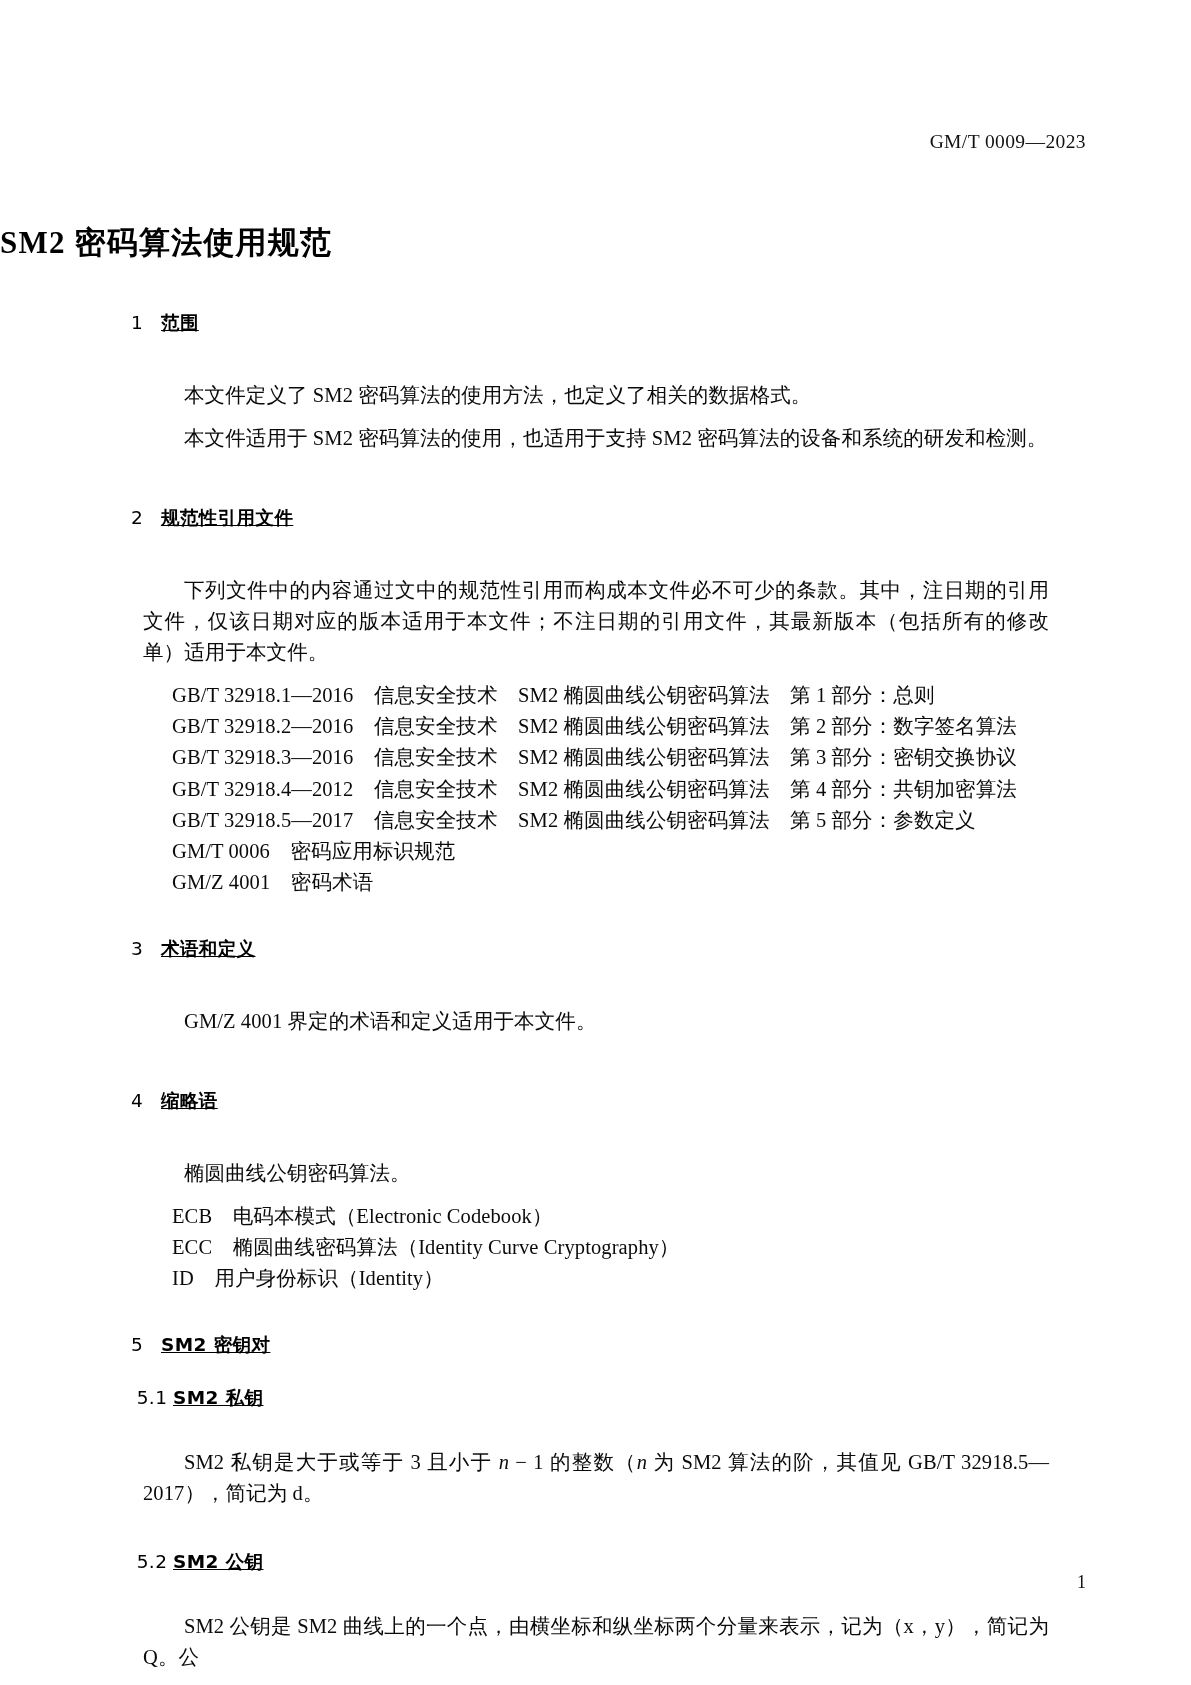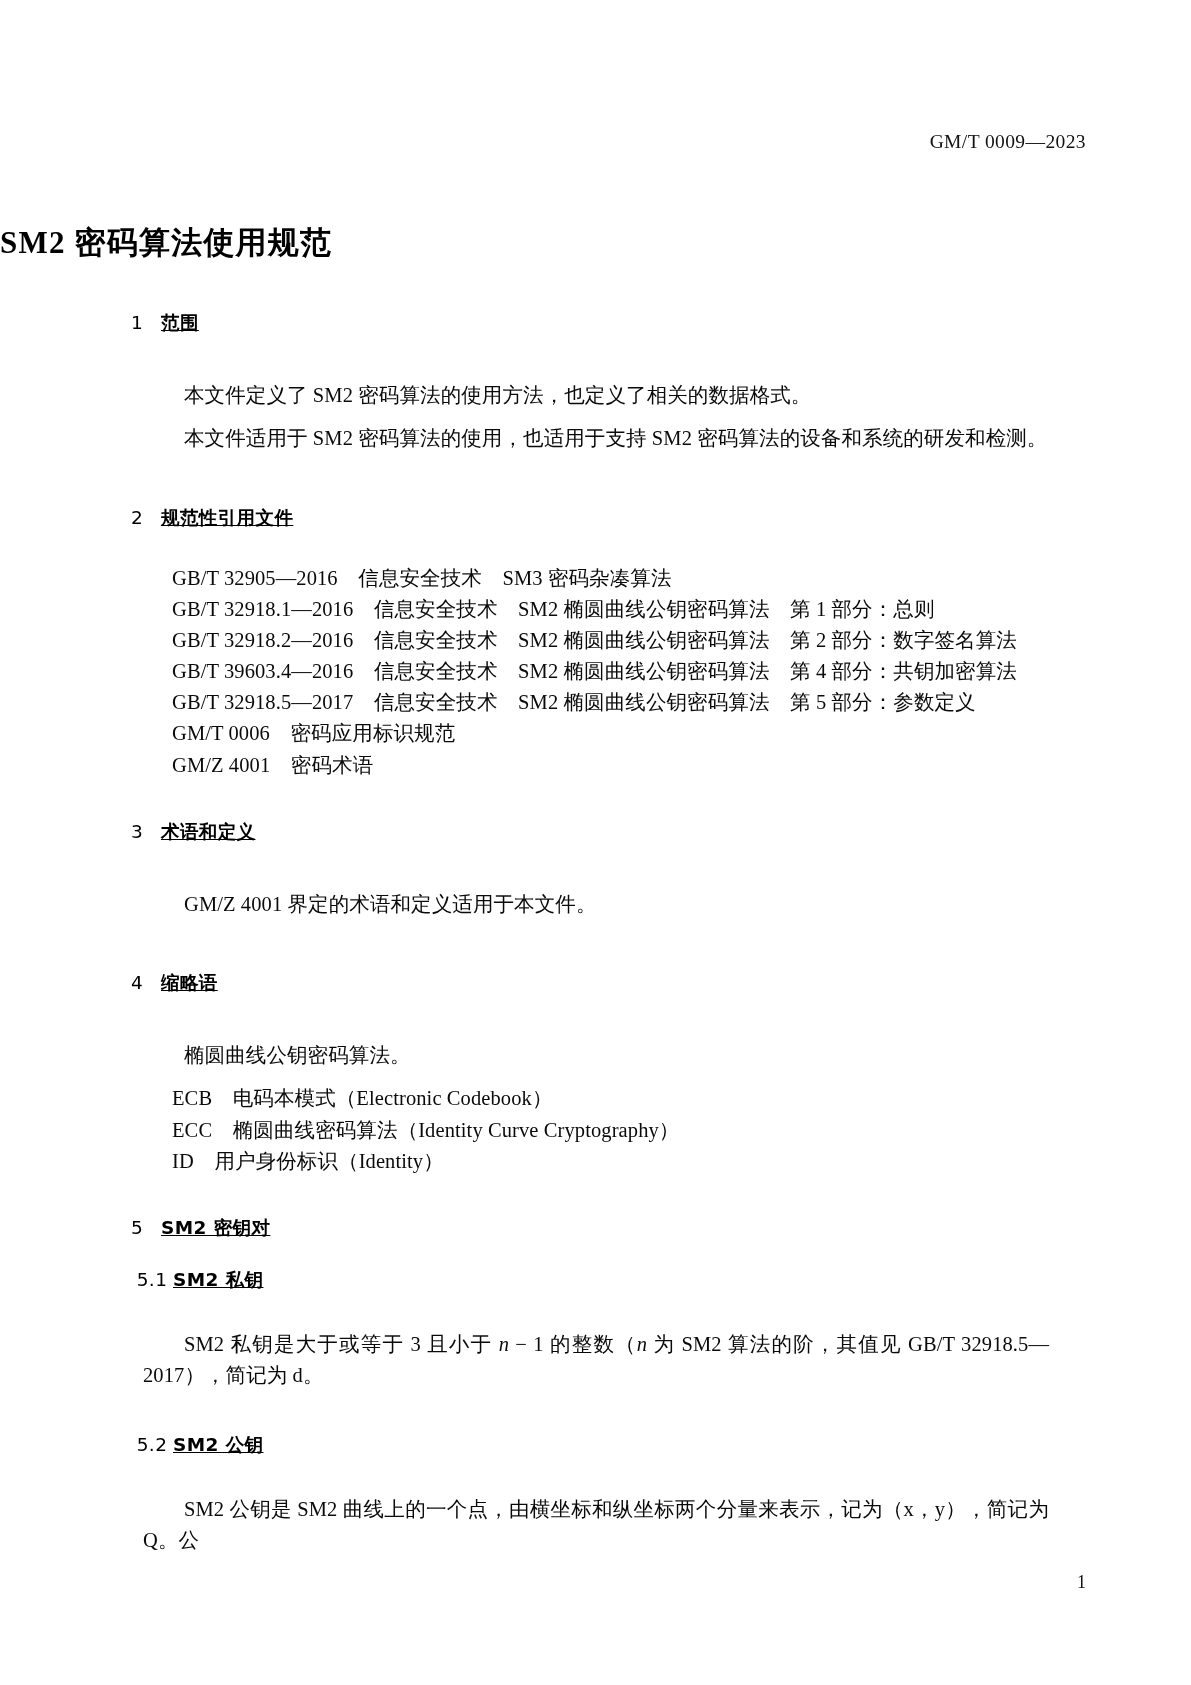--- a/index.html
+++ b/index.html
@@ -131,24 +131,25 @@
     <div class="sp-a"></div>
     <p class="para indent">本文件定义了 SM2 密码算法的使用方法，也定义了相关的数据格式。</p>
     <p class="para indent">本文件适用于 SM2 密码算法的使用，也适用于支持 SM2 密码算法的设备和系统的研发和检测。</p>
 
     <div class="sp-d"></div>
 
     <h2 class="clause">
       <span class="num">2</span><span>规范性引用文件</span>
     </h2>
     <div class="sp-a"></div>
-    <div class="ref-line">GB/T 32905—2016　信息安全技术　SM3 密码杂凑算法</div>
+    <p class="para indent">下列文件中的内容通过文中的规范性引用而构成本文件必不可少的条款。其中，注日期的引用文件，仅该日期对应的版本适用于本文件；不注日期的引用文件，其最新版本（包括所有的修改单）适用于本文件。</p>
     <div class="ref-line">GB/T 32918.1—2016　信息安全技术　SM2 椭圆曲线公钥密码算法　第 1 部分：总则</div>
     <div class="ref-line">GB/T 32918.2—2016　信息安全技术　SM2 椭圆曲线公钥密码算法　第 2 部分：数字签名算法</div>
-    <div class="ref-line">GB/T 39603.4—2016　信息安全技术　SM2 椭圆曲线公钥密码算法　第 4 部分：共钥加密算法</div>
+    <div class="ref-line">GB/T 32918.3—2016　信息安全技术　SM2 椭圆曲线公钥密码算法　第 3 部分：密钥交换协议</div>
+    <div class="ref-line">GB/T 32918.4—2012　信息安全技术　SM2 椭圆曲线公钥密码算法　第 4 部分：共钥加密算法</div>
     <div class="ref-line">GB/T 32918.5—2017　信息安全技术　SM2 椭圆曲线公钥密码算法　第 5 部分：参数定义</div>
     <div class="ref-line">GM/T 0006　密码应用标识规范</div>
     <div class="ref-line">GM/Z 4001　密码术语</div>
 
     <div class="sp-d"></div>
 
     <h2 class="clause">
       <span class="num">3</span><span>术语和定义</span>
     </h2>
     <div class="sp-a"></div>

